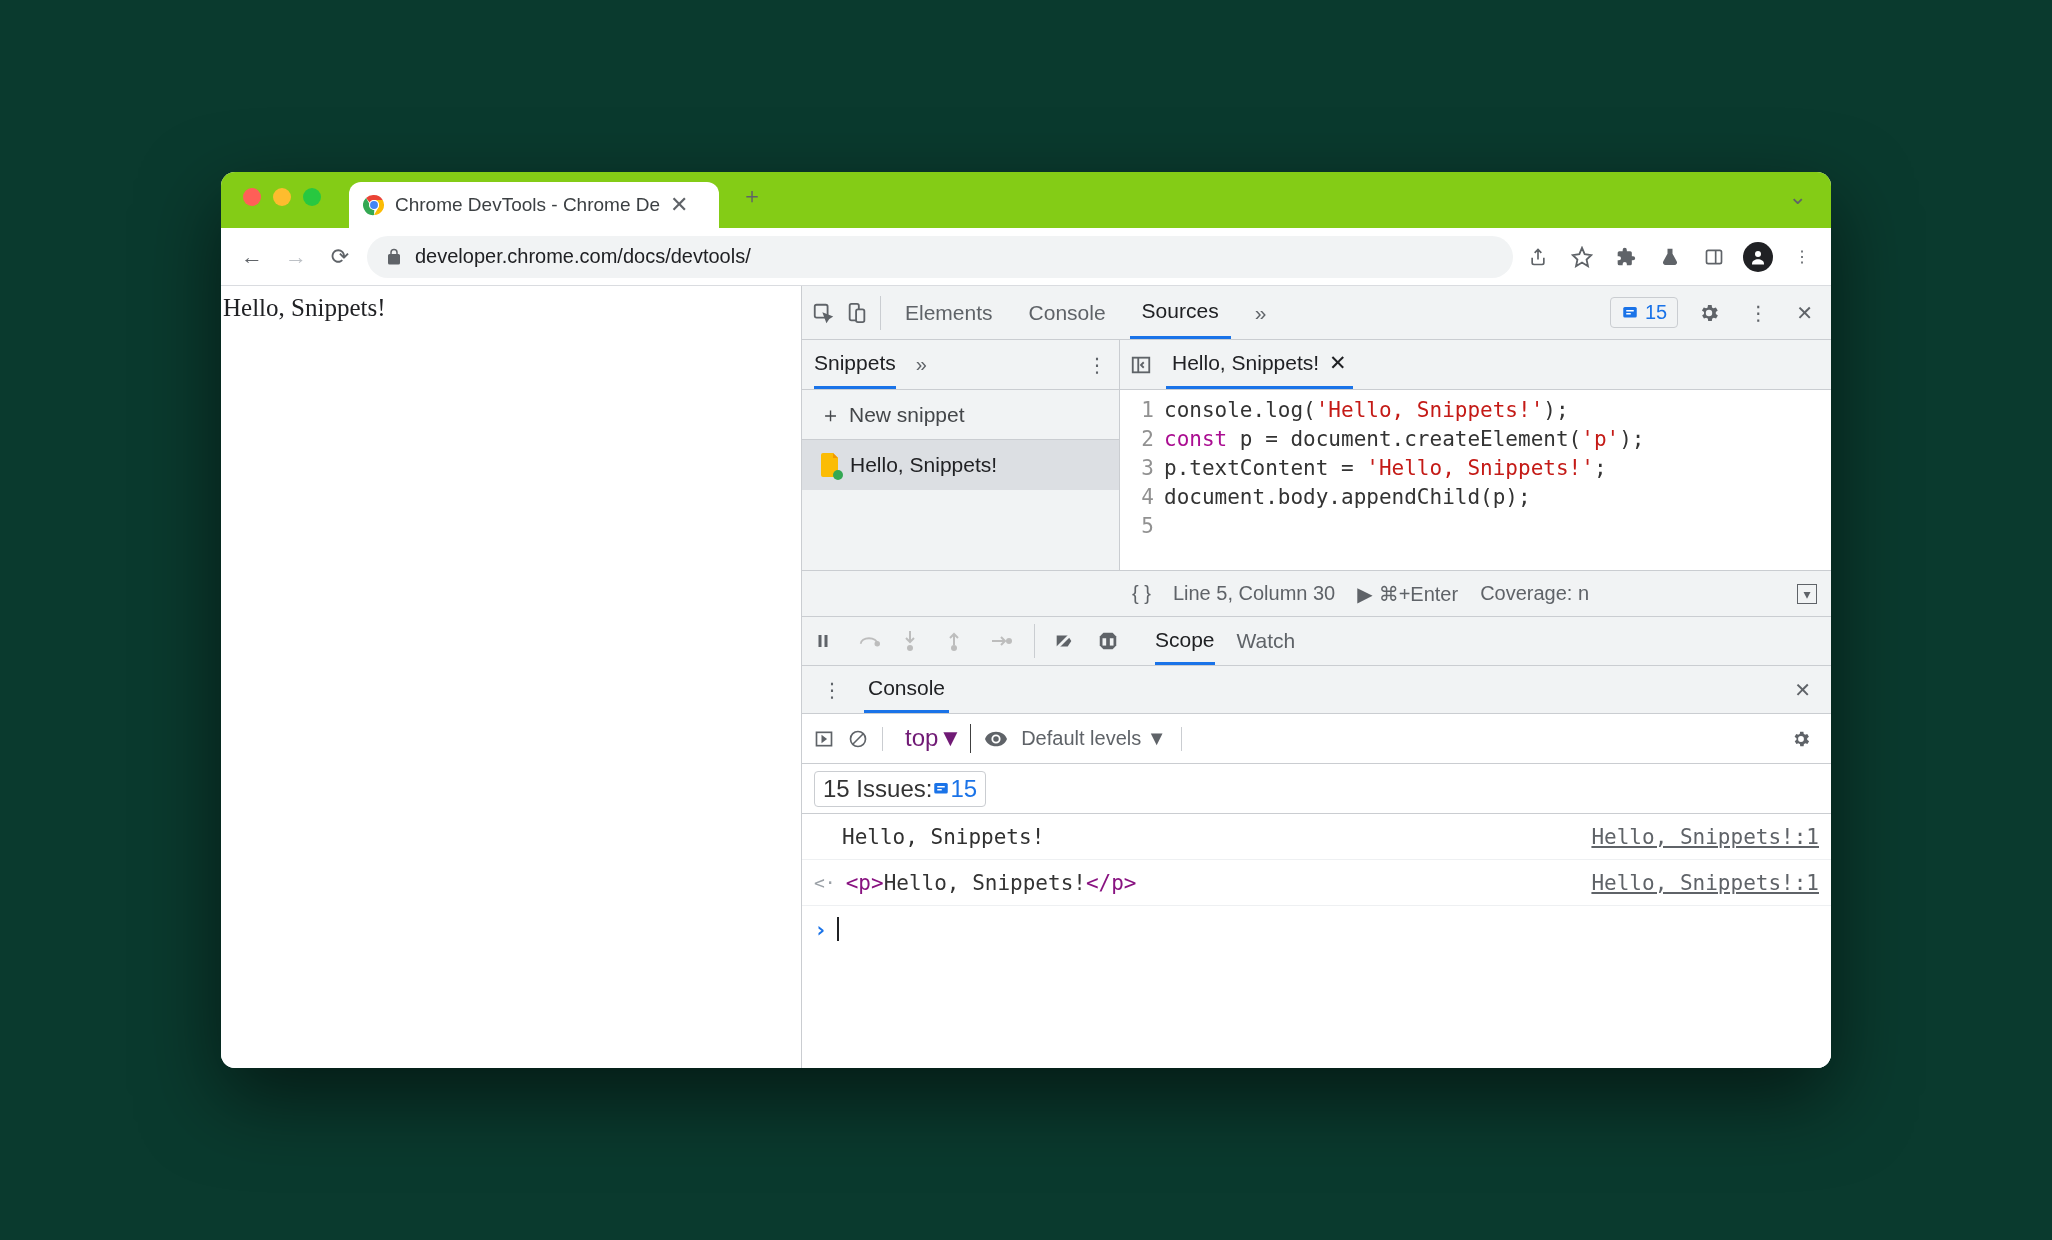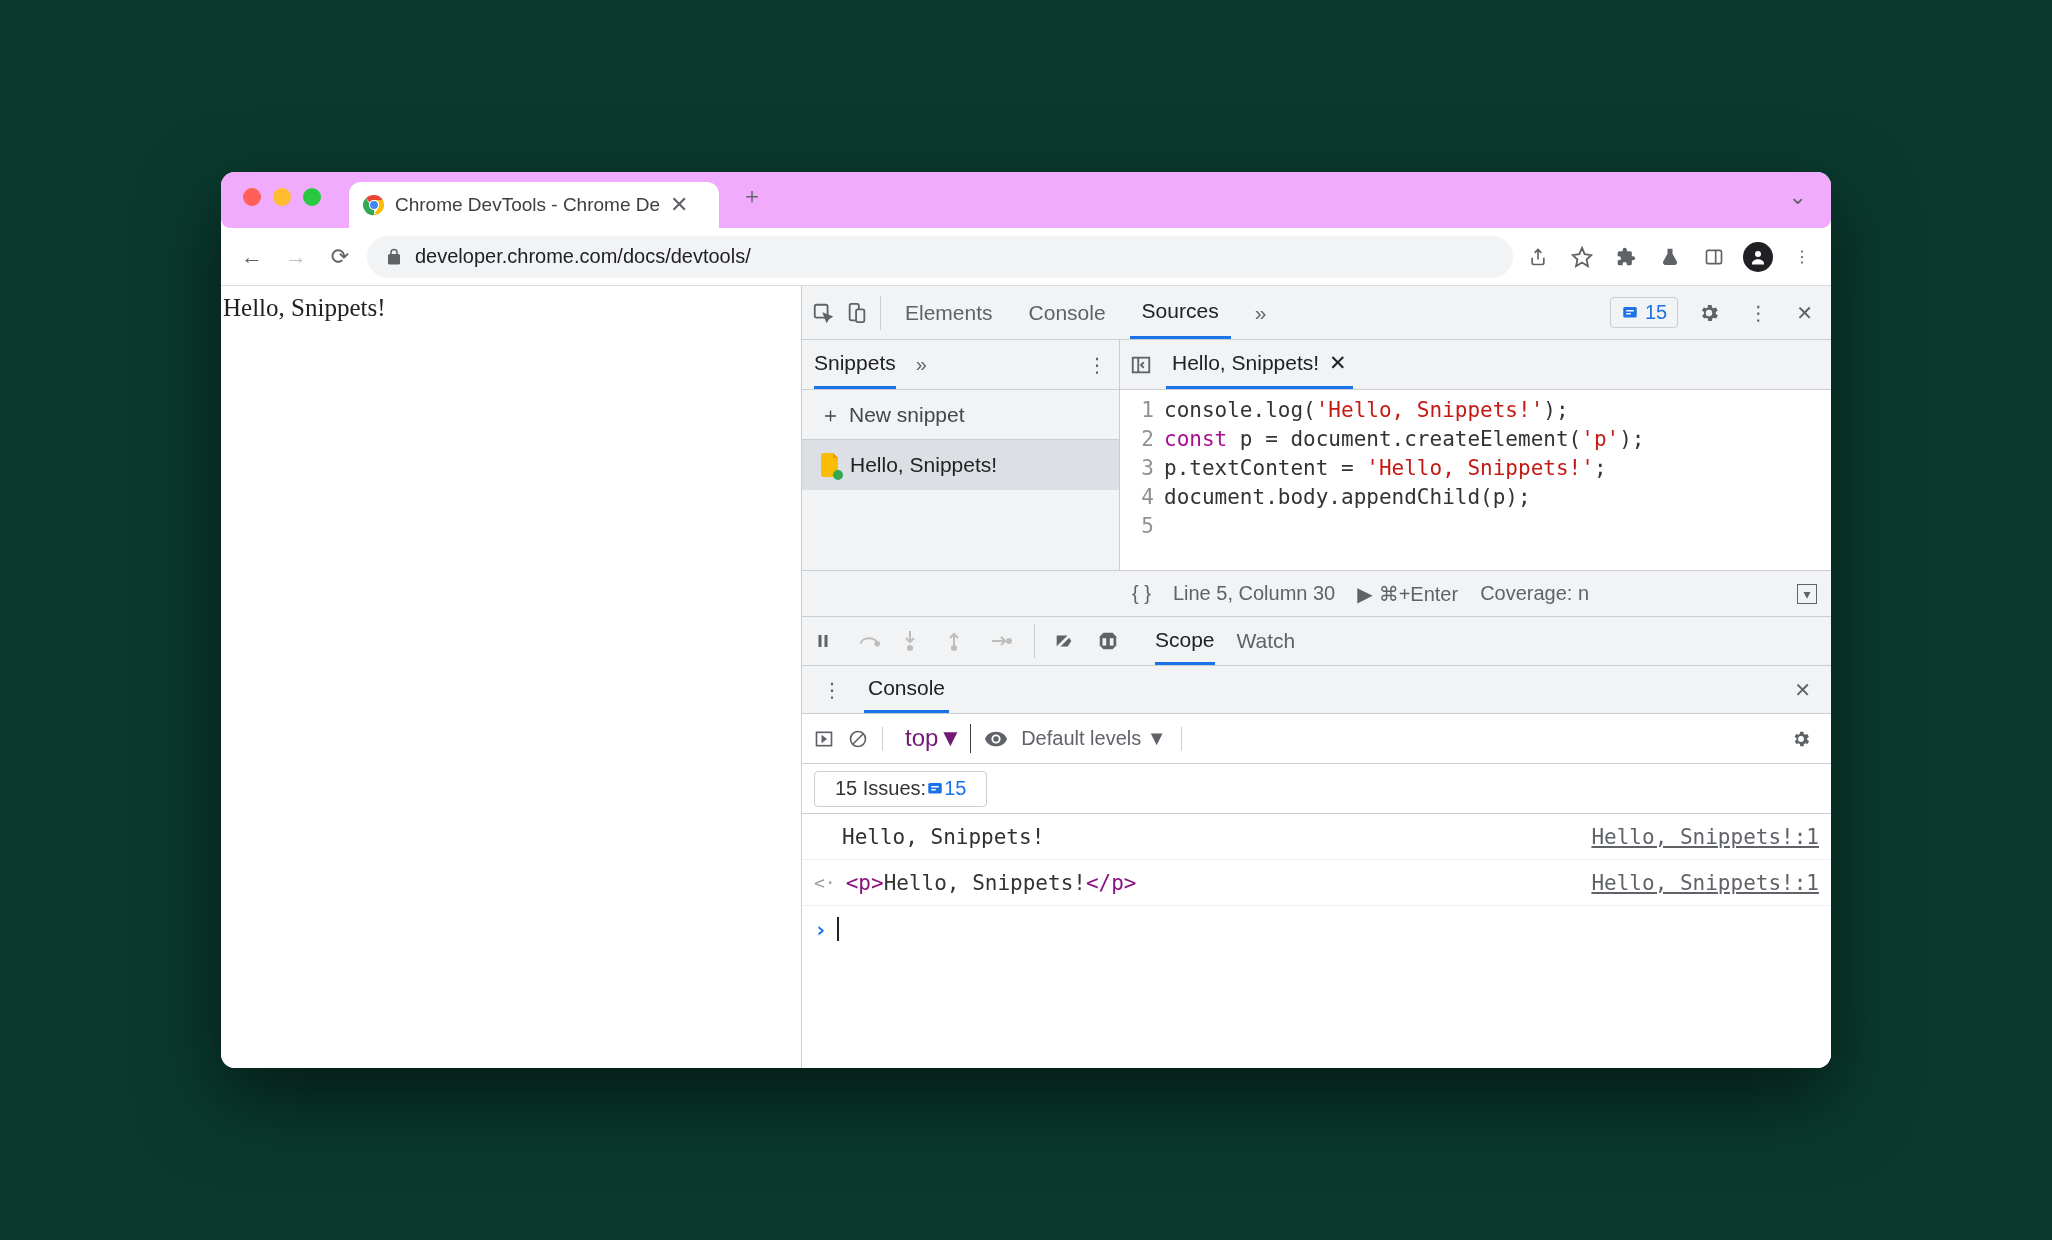--- a/index.html
+++ b/index.html
@@ -1,18 +1,18 @@
 <!DOCTYPE html>
 <html><head>
 <meta charset="utf-8">
 <style>
 * { box-sizing: border-box; margin: 0; padding: 0; }
 body { background: #0a3a2e; width: 2052px; height: 1240px; font-family: -apple-system, "Helvetica Neue", Arial, sans-serif; display:flex; align-items:center; justify-content:center; }
 .browser { width: 1610px; height: 896px; background: #fff; border-radius: 14px; box-shadow: 0 30px 80px rgba(0,0,0,0.55); overflow: hidden; display:flex; flex-direction:column; }
-.titlebar { height: 56px; background: #f0abfc; display:flex; align-items:flex-end; padding: 0 0 0 22px; border-radius: 9px; }
+.titlebar { height: 56px; background: #84cc16; display:flex; align-items:flex-end; padding: 0 0 0 22px; }
 .traffic { display:flex; gap:12px; align-self:center; margin-bottom:6px; }
 .dot { width:18px; height:18px; border-radius:50%; }
 .dot.red{background:#ff5f57;} .dot.yellow{background:#febc2e;} .dot.green{background:#28c840;}
 .tab { margin-left: 28px; background:#fff; height:46px; border-radius:12px 12px 0 0; display:flex; align-items:center; padding:0 14px 0 14px; gap:10px; min-width:370px; }
 .chrome-favicon { width:22px; height:22px; }
 .tab-title { font-size:19px; color:#3c4043; white-space:nowrap; overflow:hidden; }
 .tab-close, .newtab { color:#5f6368; font-size:22px; }
 .newtab { margin-left:22px; align-self:center; margin-bottom:8px; }
 .titlebar .chevron{ margin-left:auto; margin-right:24px; align-self:center; color:#5f6368; font-size:22px; margin-bottom:6px;}
 .toolbar { height:58px; background:#fff; border-bottom:1px solid #dadce0; display:flex; align-items:center; padding:0 14px; gap:10px; }
@@ -61,21 +61,21 @@
 .con-head{height:48px;background:#f1f3f4;border-bottom:1px solid #cacdd1;display:flex;align-items:center;padding:0 12px;gap:14px;}
 .con-head .kebab{color:#5f6368;}
 .con-tab{height:100%;display:flex;align-items:center;color:#202124;font-size:21px;border-bottom:3px solid #1a73e8;padding:0 4px;}
 .con-head .closex{margin-left:auto;}
 .con-toolbar{height:50px;border-bottom:1px solid #cacdd1;display:flex;align-items:center;padding:0 12px;gap:14px;}
 .con-ctx{color:#701a75;font-size:24px;padding:0 8px;border-right:1px solid #404040;height:60%;display:flex;align-items:center;}
 .filter-input{border:1px solid #cacdd1;height:34px;width:350px;padding:0 10px;font-size:19px;color:#5f6368;background:#fff;}
 .levels{color:#5f6368;font-size:20px;}
 .con-toolbar .gear{margin-left:auto;}
 .issues-row{height:50px;border-bottom:1px solid #cacdd1;display:flex;align-items:center;padding:0 12px;}
-.issues-chip{border:1px solid #cacdd1;border-radius:4px;height:36px;display:flex;align-items:center;padding:0 20px;color:#333;font-size:20px;}
+.issues-chip{border:1px solid #cacdd1;border-radius:4px;height:36px;display:flex;align-items:center;padding:0 8px;color:#333;font-size:24px;}
 .log-row{height:46px;border-bottom:1px solid #eef0f2;display:flex;align-items:center;padding:0 12px;font-family:Menlo,Consolas,monospace;font-size:21px;}
 .log-msg{padding-left:28px;color:#303030;}
 .log-src{margin-left:auto;color:#5f6368;text-decoration:underline;}
 .ret-arrow{color:#9aa0a6;padding-right:10px;font-size:18px;}
 .tag{color:#881280;}
 .prompt-row{height:46px;display:flex;align-items:center;padding:0 12px;font-family:Menlo,Consolas,monospace;}
 .prompt-caret{color:#1a73e8;font-weight:bold;font-size:22px;padding-right:10px;}
 .cursor{width:2px;height:24px;background:#202124;display:inline-block;}
 svg{display:block;}
 </style>

